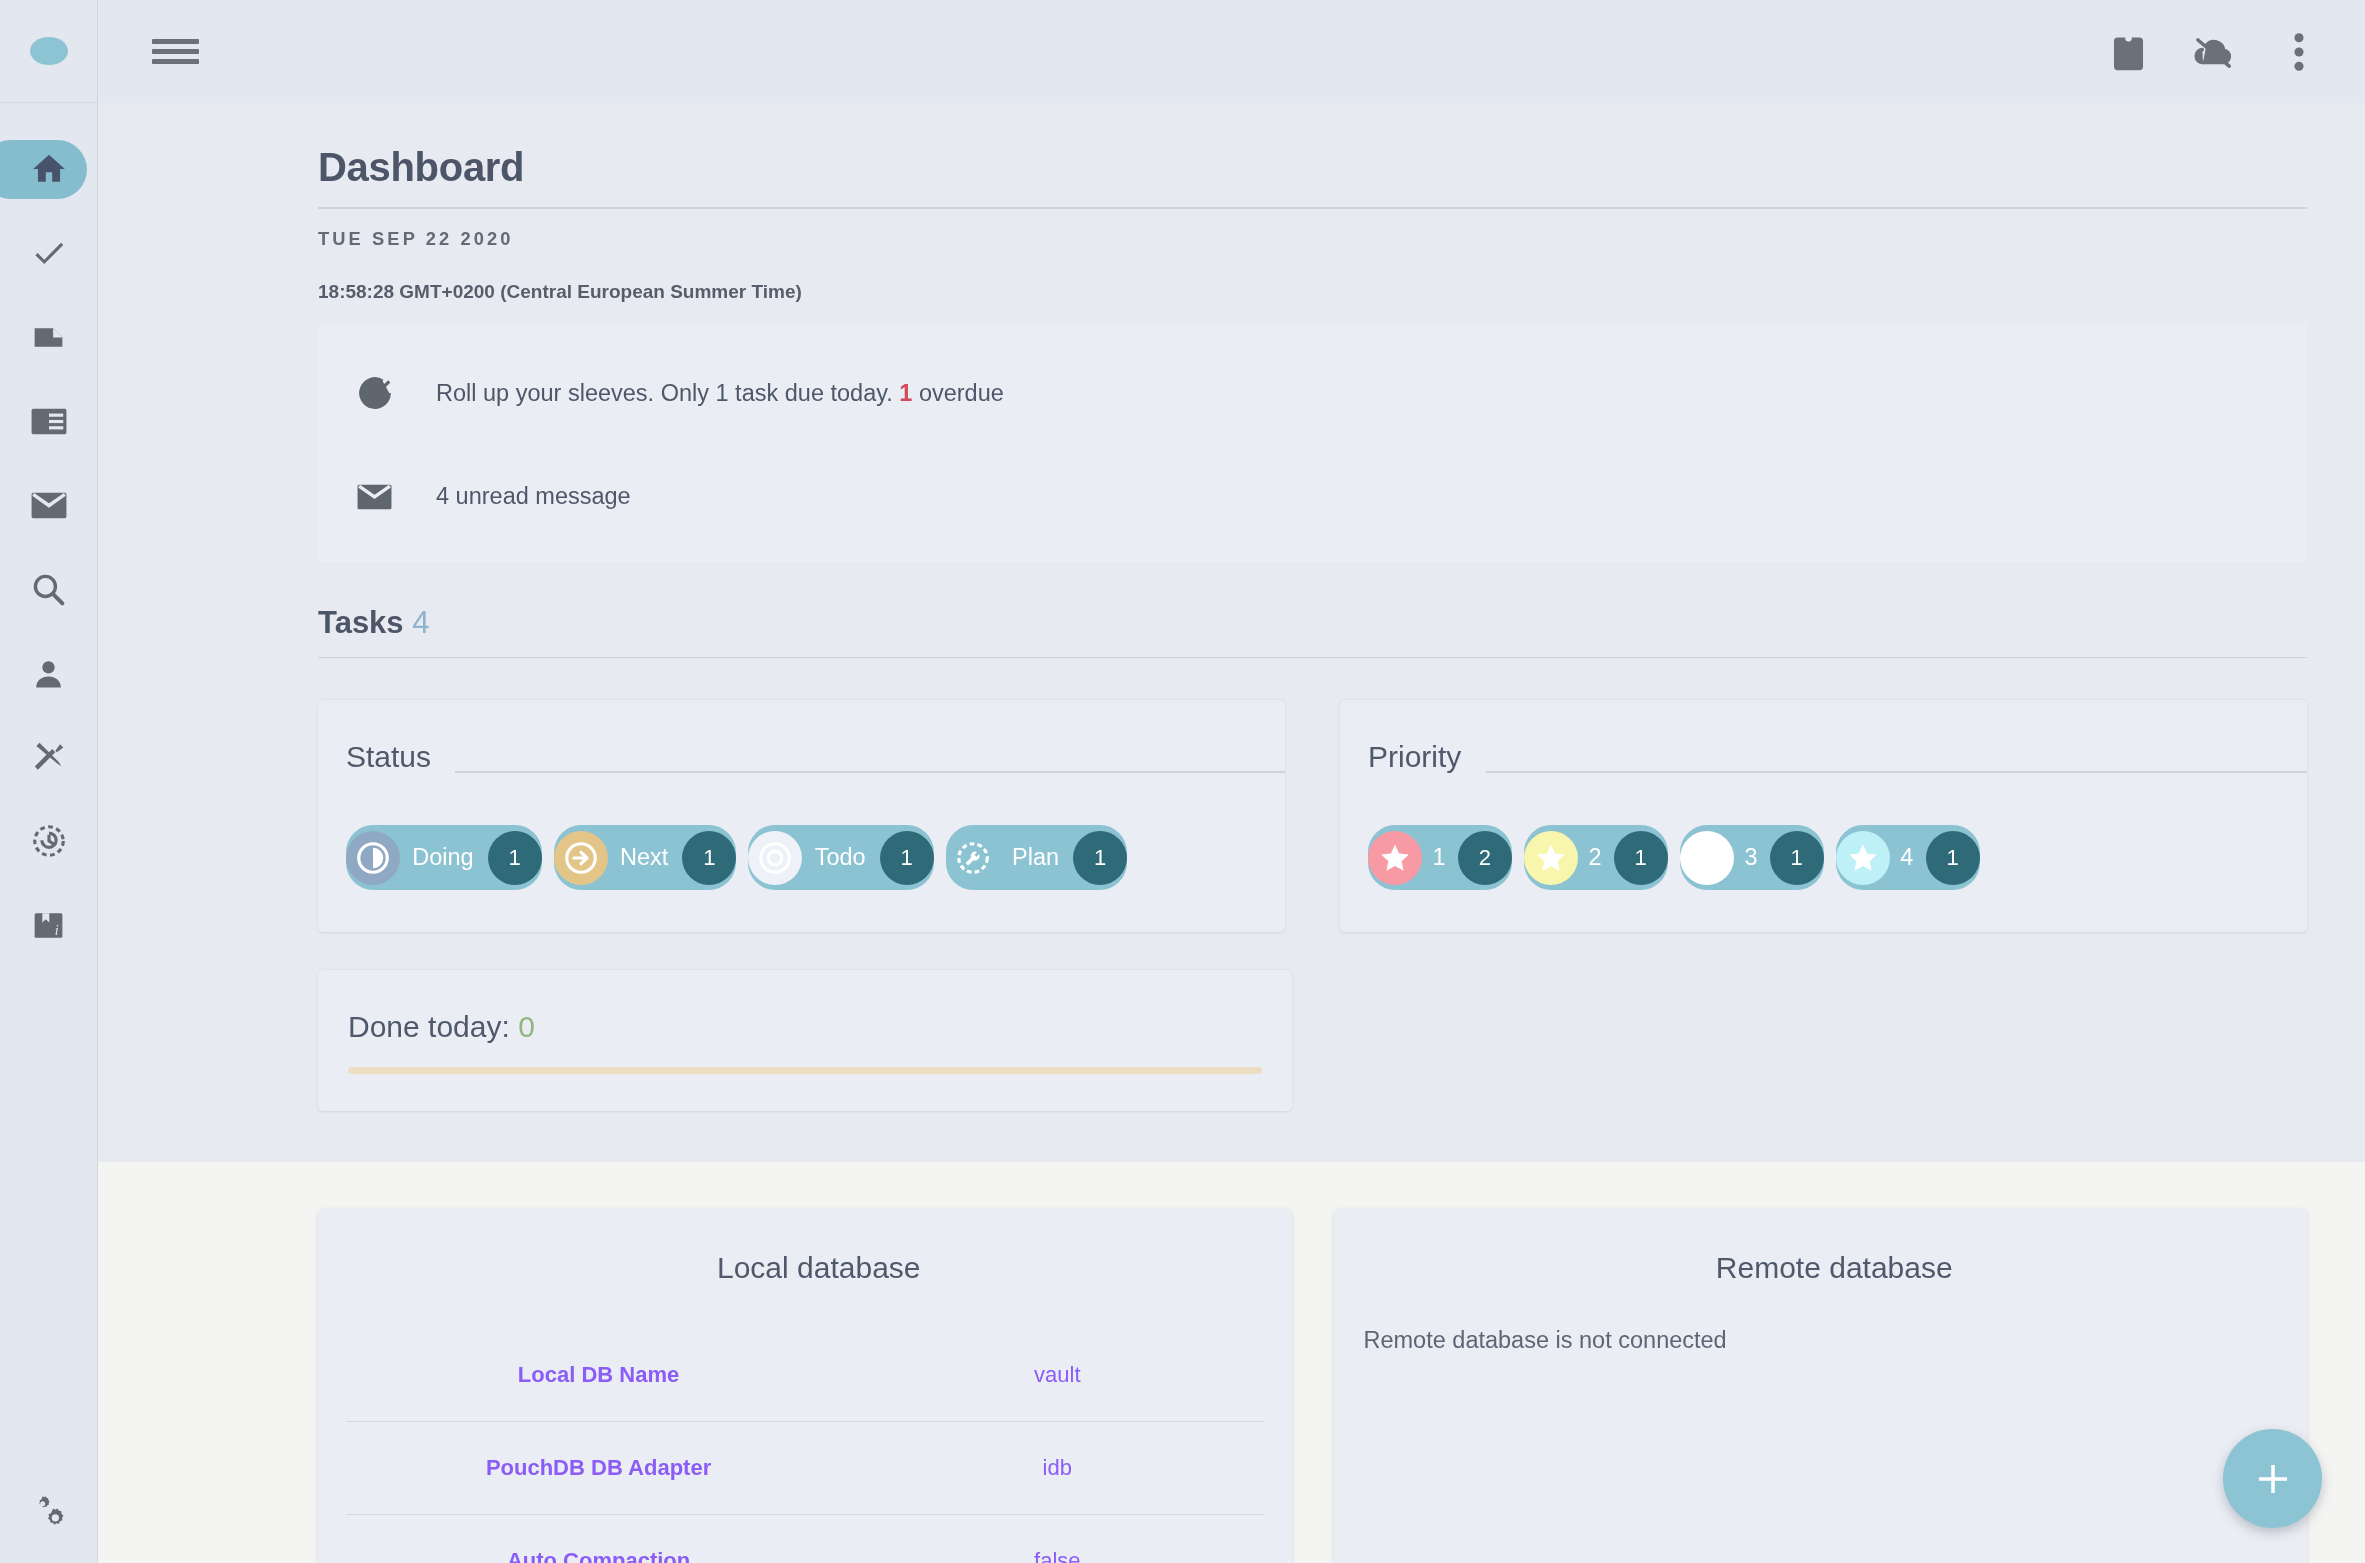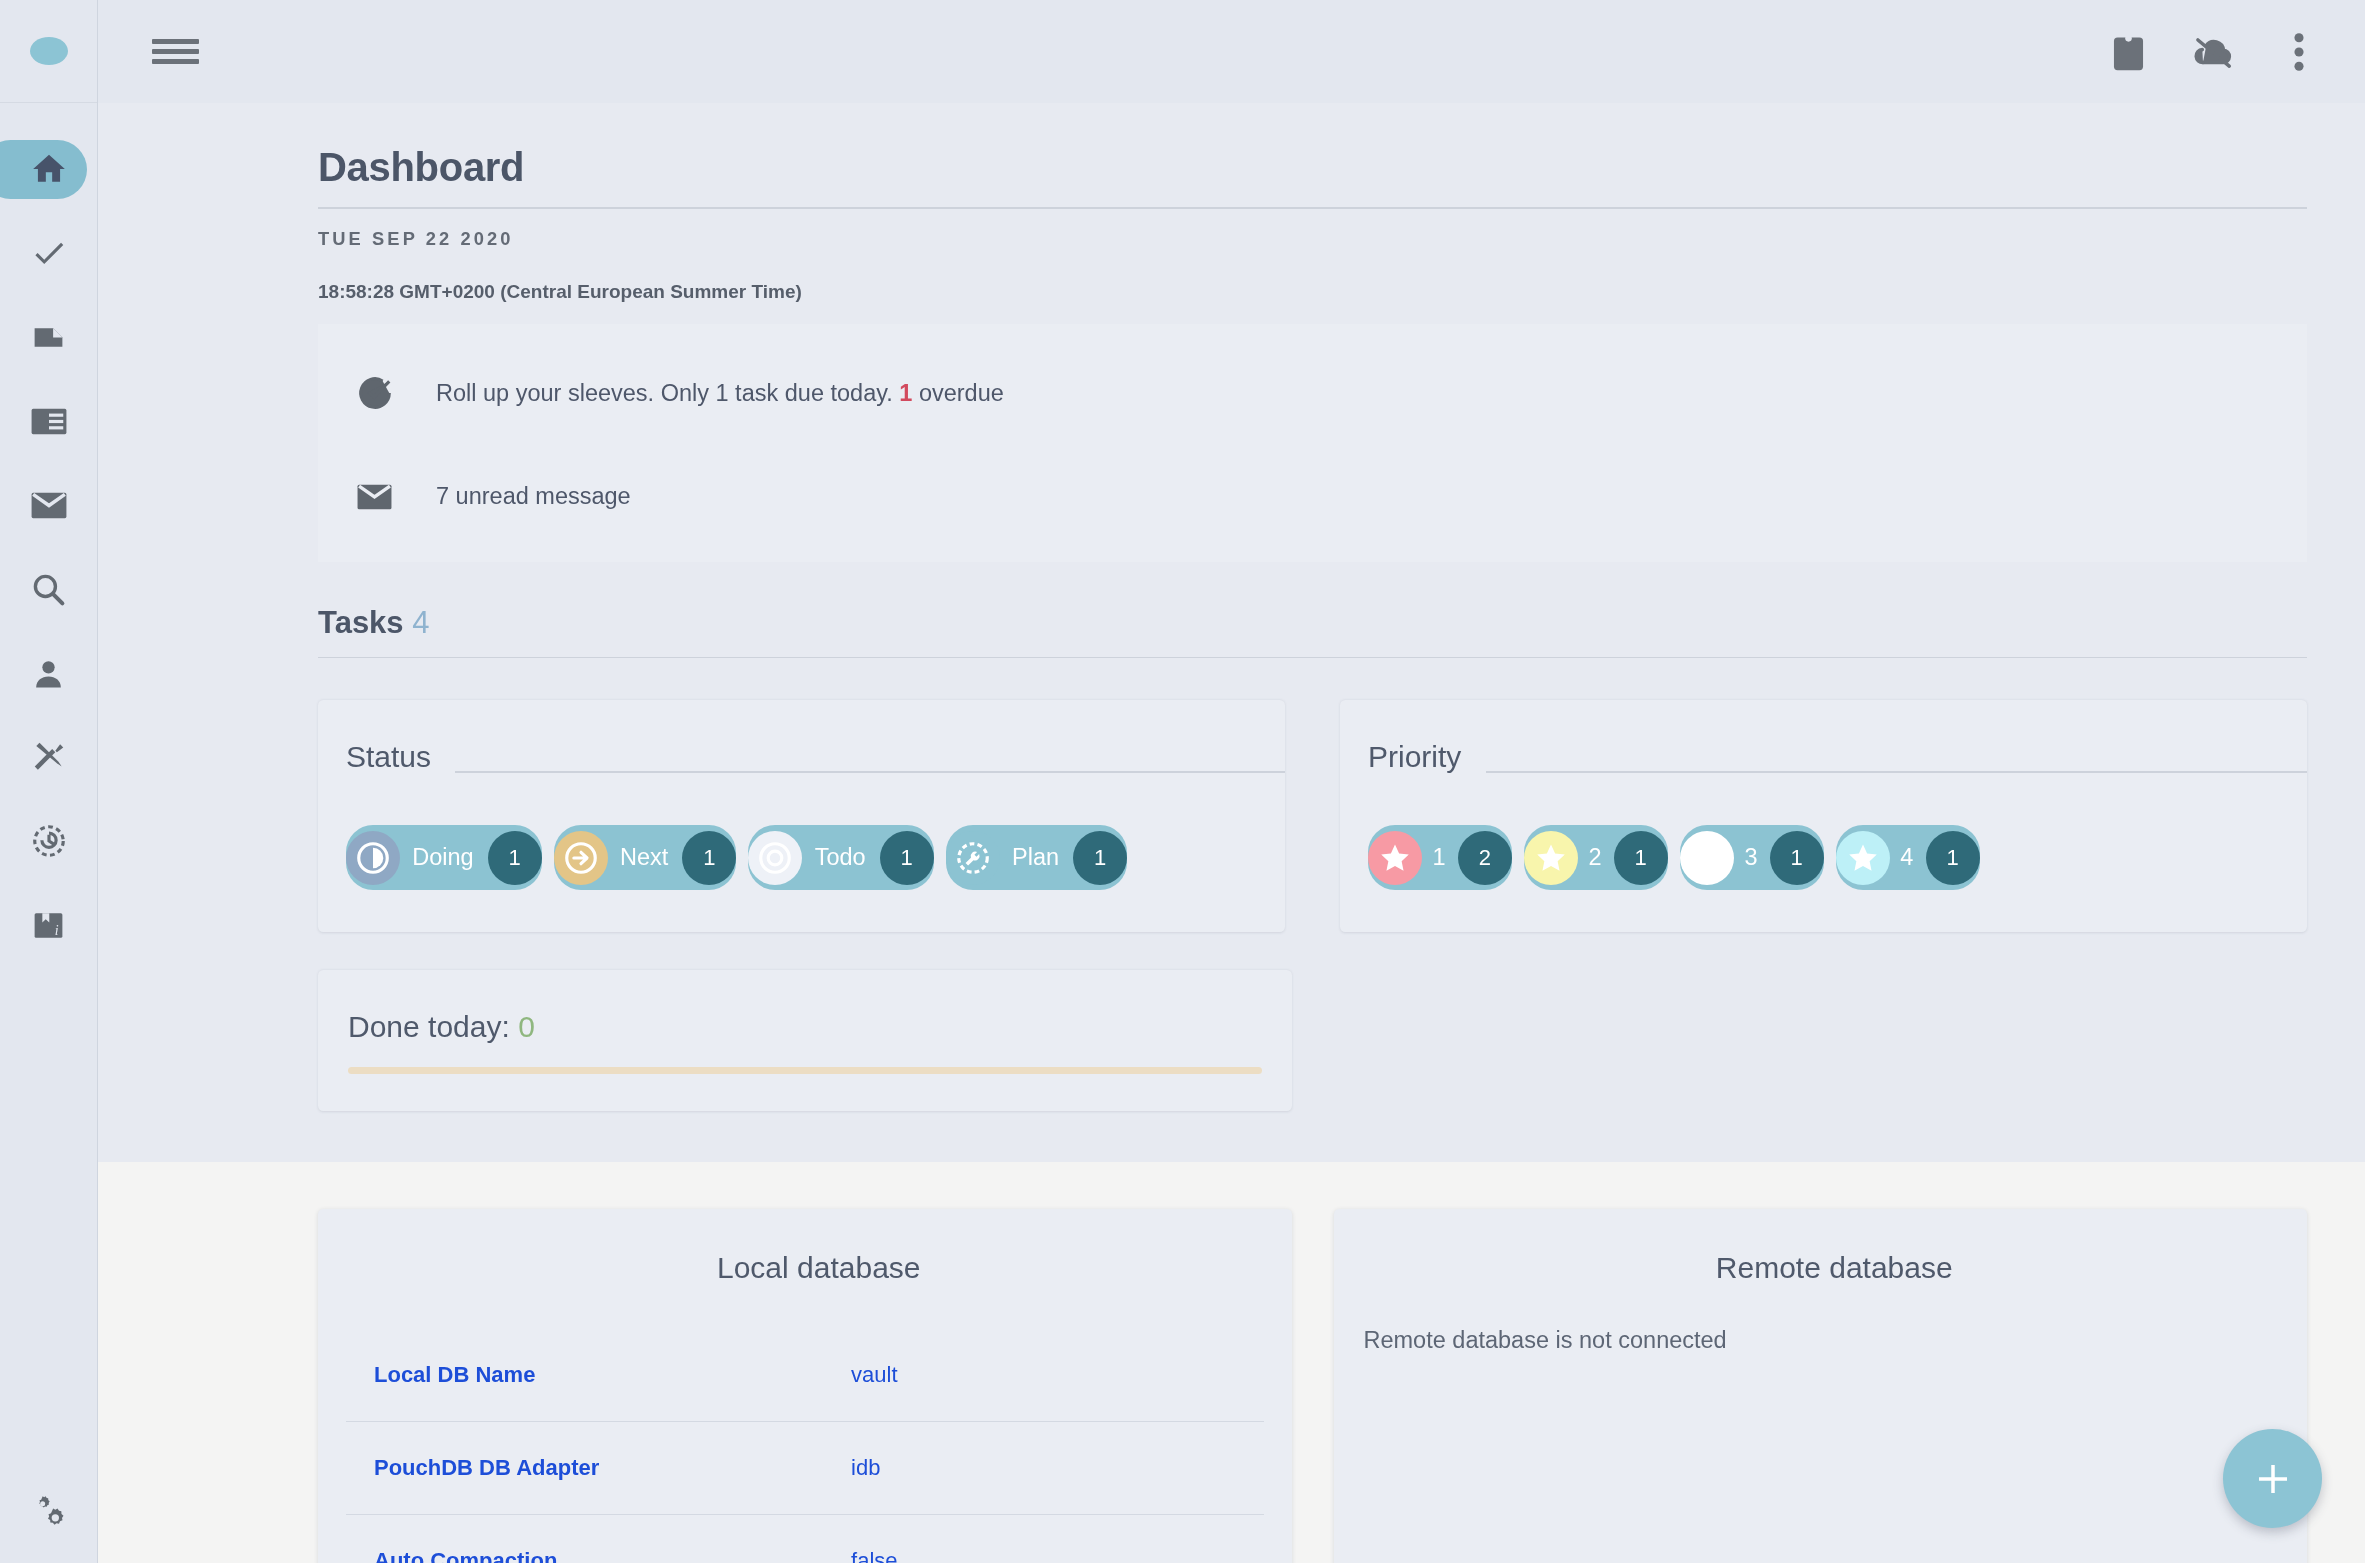--- a/index.html
+++ b/index.html
@@ -152,21 +152,21 @@
   .db-row { display: flex; gap: 42px; padding-top: 47px; }
   .db-card {
     background: #eaedf3; border-radius: 5.2px;
     box-shadow: 0 1.7px 4.4px rgba(70,80,100,.16);
     flex: 1 1 0; min-width: 0;
   }
   .db-card .db-title { font-size: 30px; color: #4f596b; padding: 42px 0 0 28px; text-align: center; }
   .db-note { font-size: 23.5px; color: #5d6675; padding: 42px 0 49px 30px; }
 
   table.db-table { width: calc(100% - 56px); margin: 44px 28px 0 28px; border-collapse: collapse; }
-  table.db-table td { padding: 33px 0 33px 28px; font-size: 22px; color: #1d4ed8; }
+  table.db-table td { padding: 33px 0 33px 28px; font-size: 22px; color: #8b5cf6; text-align: center; }
   table.db-table tr + tr td { border-top: 1.7px solid #d4d9e2; }
   table.db-table td.k { font-weight: bold; width: 52%; }
   table.db-table td.v { font-weight: normal; }
 
   
   .fab {
     position: absolute; right: 44px; bottom: 35px;
     width: 99px; height: 99px; border-radius: 50%;
     background: #8cc4d4; box-shadow: 0 4.4px 10.5px rgba(60,70,90,.28);
     display: flex; align-items: center; justify-content: center;
@@ -331,21 +331,21 @@
             </div>
           </div>
 
           <div class="notice-row">
             <div class="notice-ic">
               <svg width="37" height="30" viewBox="0 0 24 18">
                   <rect x="1" y="1" width="22" height="16" rx="1" fill="#5f666e"></rect>
                   <path d="M2 2l10 7 10-7" stroke="#eaedf3" stroke-width="2.2" fill="none"></path>
                 </svg>
             </div>
-            <div class="notice-txt">7 unread message</div>
+            <div class="notice-txt">4 unread message</div>
           </div>
 
         </div>
 
         <h2 class="section-title">
           <span>Tasks</span><span class="count">4</span>
         </h2>
         <div class="section-rule"></div>
 
         <div class="cards-row">

